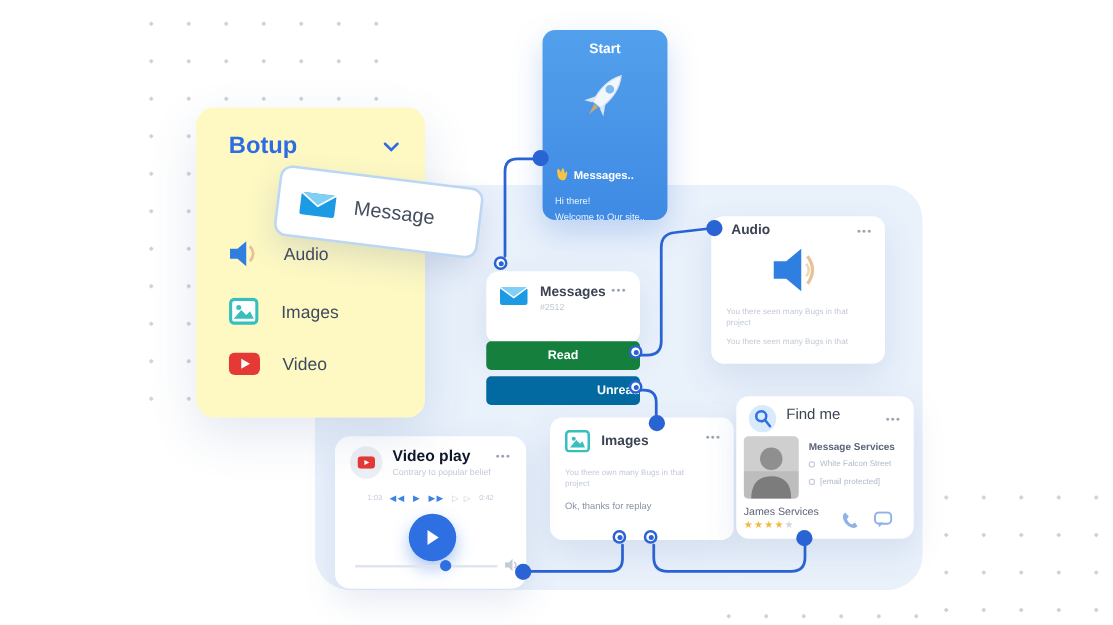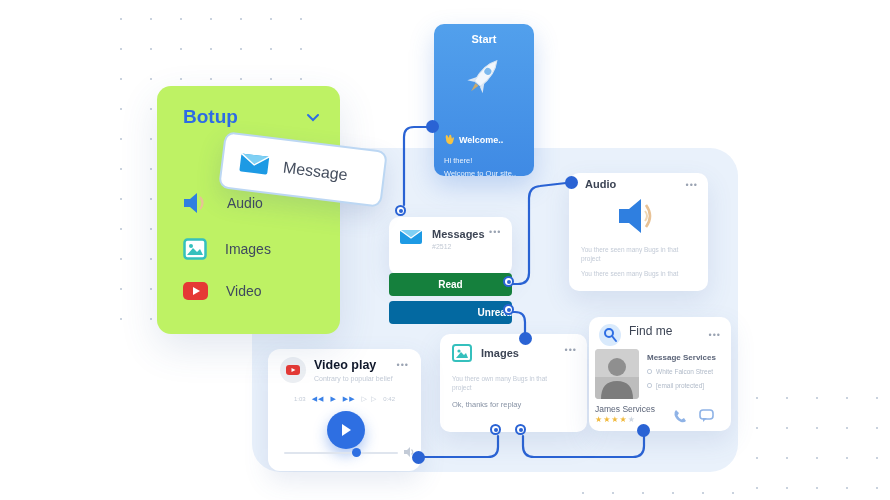--- a/index.html
+++ b/index.html
@@ -25,21 +25,21 @@
           border:2px solid #2a63d4; border-radius:50%; z-index:5; }
   .ring::after { content:""; position:absolute; left:50%; top:50%; width:4px; height:4px;
                  margin:-2px 0 0 -2px; background:#2a63d4; border-radius:50%; }
   .dot { position:absolute; width:13px; height:13px; background:#2a63d4;
          border-radius:50%; z-index:5; }
 
   .menu-dots { position:absolute; font-size:9px; letter-spacing:1px; color:#9aa3b2; }
 
   
   #panel { position:absolute; left:157px; top:86px; width:183px; height:248px;
-           background:#bef264; border-radius:14px; z-index:6;
+           background:#fef9c3; border-radius:14px; z-index:6;
            box-shadow:0 14px 38px rgba(60,90,150,.14); }
   #panel-header { position:absolute; left:26px; right:20px; top:20px;
                   display:flex; justify-content:space-between; align-items:center; }
   #panel-title { font-size:19px; font-weight:700; color:#2d6ce5; }
   .p-item { position:absolute; left:26px; display:flex; align-items:center; gap:18px; }
   .p-label { font-size:14px; color:#3f4a5e; }
   #item-audio  { top:106px; } #item-images { top:152px; } #item-video { top:196px; }
 
   #drag-card { position:absolute; left:221px; top:141px; width:164px; height:57px;
                background:#fff; border:2px solid #bcd7f3; border-radius:10px; z-index:7;
@@ -204,21 +204,21 @@
       <circle cx="20" cy="16" r="3.5" fill="#7db9ee"></circle>
       <polygon points="16,26 10,36 16,33" fill="#dbe7f4"></polygon>
       <polygon points="24,26 30,36 24,33" fill="#dbe7f4"></polygon>
       <polygon points="18,33 20,42 22,33" fill="#caa96a"></polygon>
     </g>
   </svg>
   <div id="start-greet">
     <svg width="10" height="11">
       <path d="M2 5 Q1 1 3 1 L5 4 Q5 0 7 1 L8 5 Q9 2 10 4 L9 8 Q8 11 5 10 Q2 9 2 5 Z" fill="#f6c344"></path>
     </svg>
-    <span>Welcome..</span>
+    <span>Messages..</span>
   </div>
   <div class="start-line" id="start-line1">Hi there!</div>
   <div class="start-line" id="start-line2">Welcome to Our site..</div>
 </div>
 
 <div class="node" id="msg-card">
   <div class="head">
     <svg width="24" height="18">
       <rect x="1" y="2" width="22" height="14" rx="2" fill="#1d9ae4"></rect>
       <polygon points="1,2 23,2 12,10" fill="#7fd0f4"></polygon>

